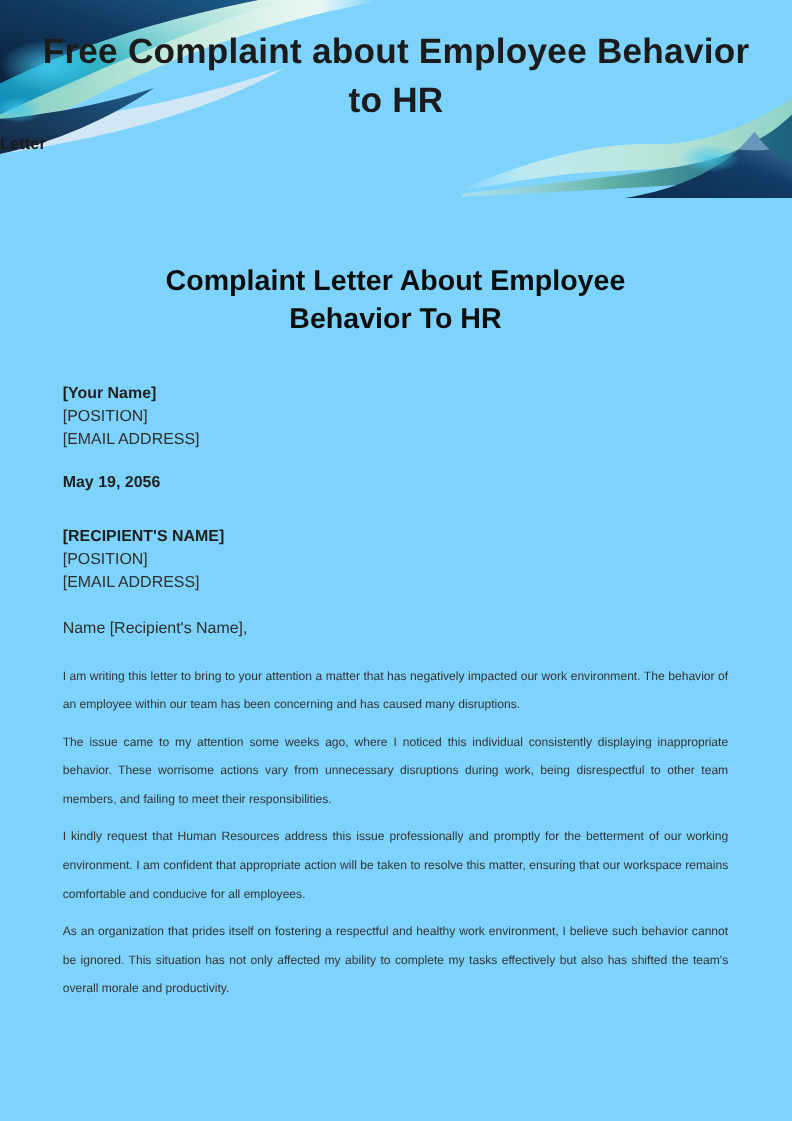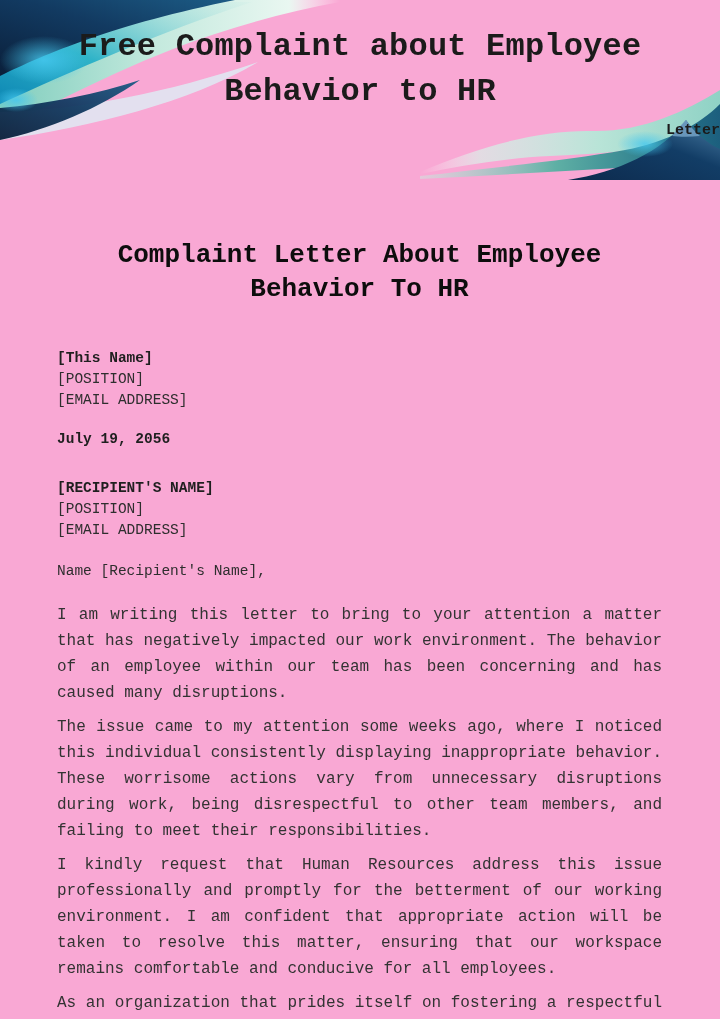--- a/index.html
+++ b/index.html
@@ -1,57 +1,57 @@
 <!DOCTYPE html>
 <html><head>
 <meta charset="utf-8">
 <style>
   html,body { margin:0; padding:0; background:#ffffff; }
   .page {
     position:relative;
     width:720px; height:1019px;
-    background:#f9a8d4;
+    background:#7dd3fc;
     overflow:hidden;
-    font-family:Liberation Mono, monospace;
+    font-family:Liberation Sans, sans-serif;
     color:#333333;
   }
   
   .header { position:absolute; top:0; left:0; width:720px; height:185px; }
   .wave-left  { position:absolute; top:0; left:0; }
   .wave-right { position:absolute; top:88px; left:420px; }
   .header-title {
     position:absolute; top:24px; left:35px; width:650px;
     text-align:center;
     font-size:32px; line-height:45px; font-weight:800;
     letter-spacing:0.2px; color:#1b1b1b;
   }
   .header-subtitle {
     position:absolute; top:122px; left:0; width:720px;
-    text-align:right;
+    text-align:left;
     font-size:15px; font-weight:700; color:#1b1b1b;
   }
   
   .letter {
     position:absolute; top:170px; left:57px; width:605px;
   }
   .letter-heading {
     margin:68px auto 0 auto; max-width:520px;
     text-align:center;
     font-size:26px; line-height:34px; font-weight:700;
     color:#0d0d0d;
   }
   .block { font-size:14.5px; line-height:21px; color:#2e2e2e; }
   .sender-block    { margin-top:42px; }
   .date-line       { margin-top:18px; font-weight:700; color:#1f1f1f; }
   .recipient-block { margin-top:28px; }
   .salutation      { margin-top:20px; }
   .bold-line { font-weight:700; color:#1f1f1f; }
   .body-paragraph {
     margin:8px 0 0 0;
-    font-size:16px; line-height:26px;
+    font-size:11px; line-height:26px;
     text-align:justify; color:#333333;
   }
   .body-paragraph.first { margin-top:20px; }
 </style>
 </head>
 <body>
 
 <div class="page">
 
   <div class="header">
@@ -121,26 +121,26 @@
 
     <div class="header-title">Free Complaint about Employee Behavior to HR</div>
     <div class="header-subtitle">Letter</div>
   </div>
 
   <div class="letter">
 
     <div class="letter-heading">Complaint Letter About Employee Behavior To HR</div>
 
     <div class="block sender-block">
-      <div class="bold-line">[This Name]</div>
+      <div class="bold-line">[Your Name]</div>
       <div>[POSITION]</div>
       <div>[EMAIL ADDRESS]</div>
     </div>
 
-    <div class="block date-line">July 19, 2056</div>
+    <div class="block date-line">May 19, 2056</div>
 
     <div class="block recipient-block">
       <div class="bold-line">[RECIPIENT'S NAME]</div>
       <div>[POSITION]</div>
       <div>[EMAIL ADDRESS]</div>
     </div>
 
     <div class="block salutation">Name [Recipient's Name],</div>
 
     <p class="body-paragraph first">I am writing this letter to bring to your attention a matter that has negatively impacted our work environment. The behavior of an employee within our team has been concerning and has caused many disruptions.</p>

